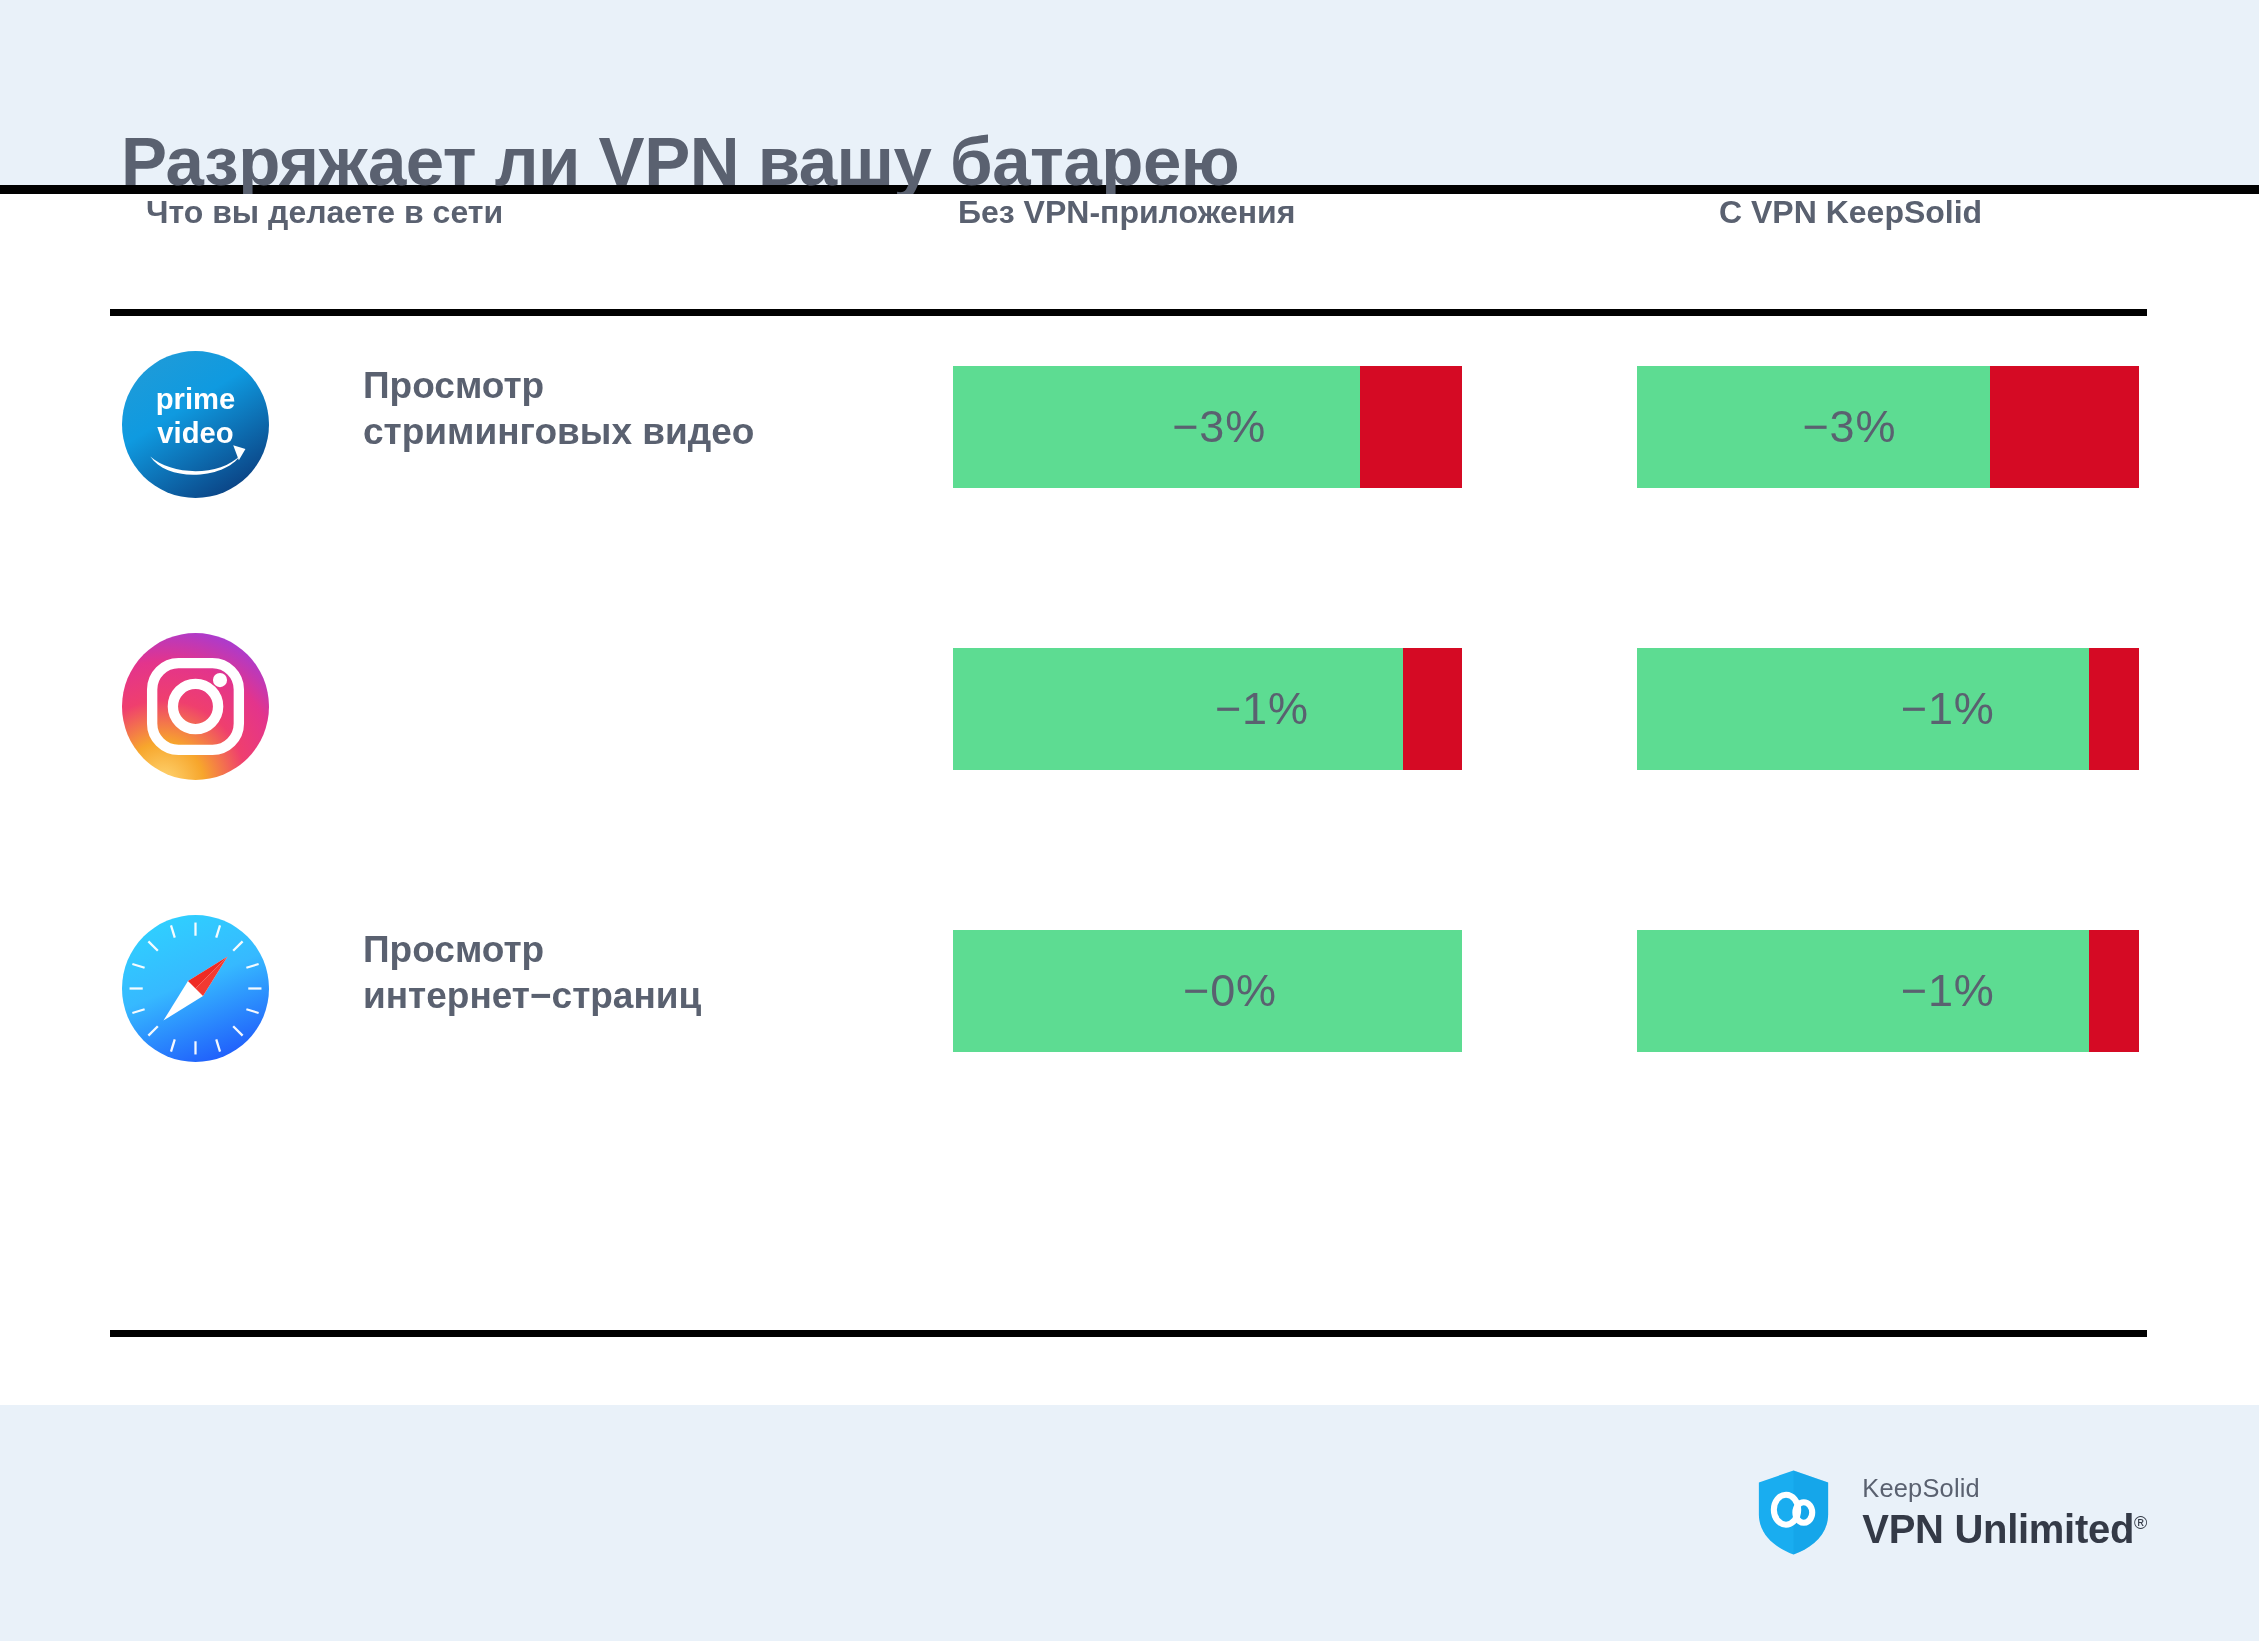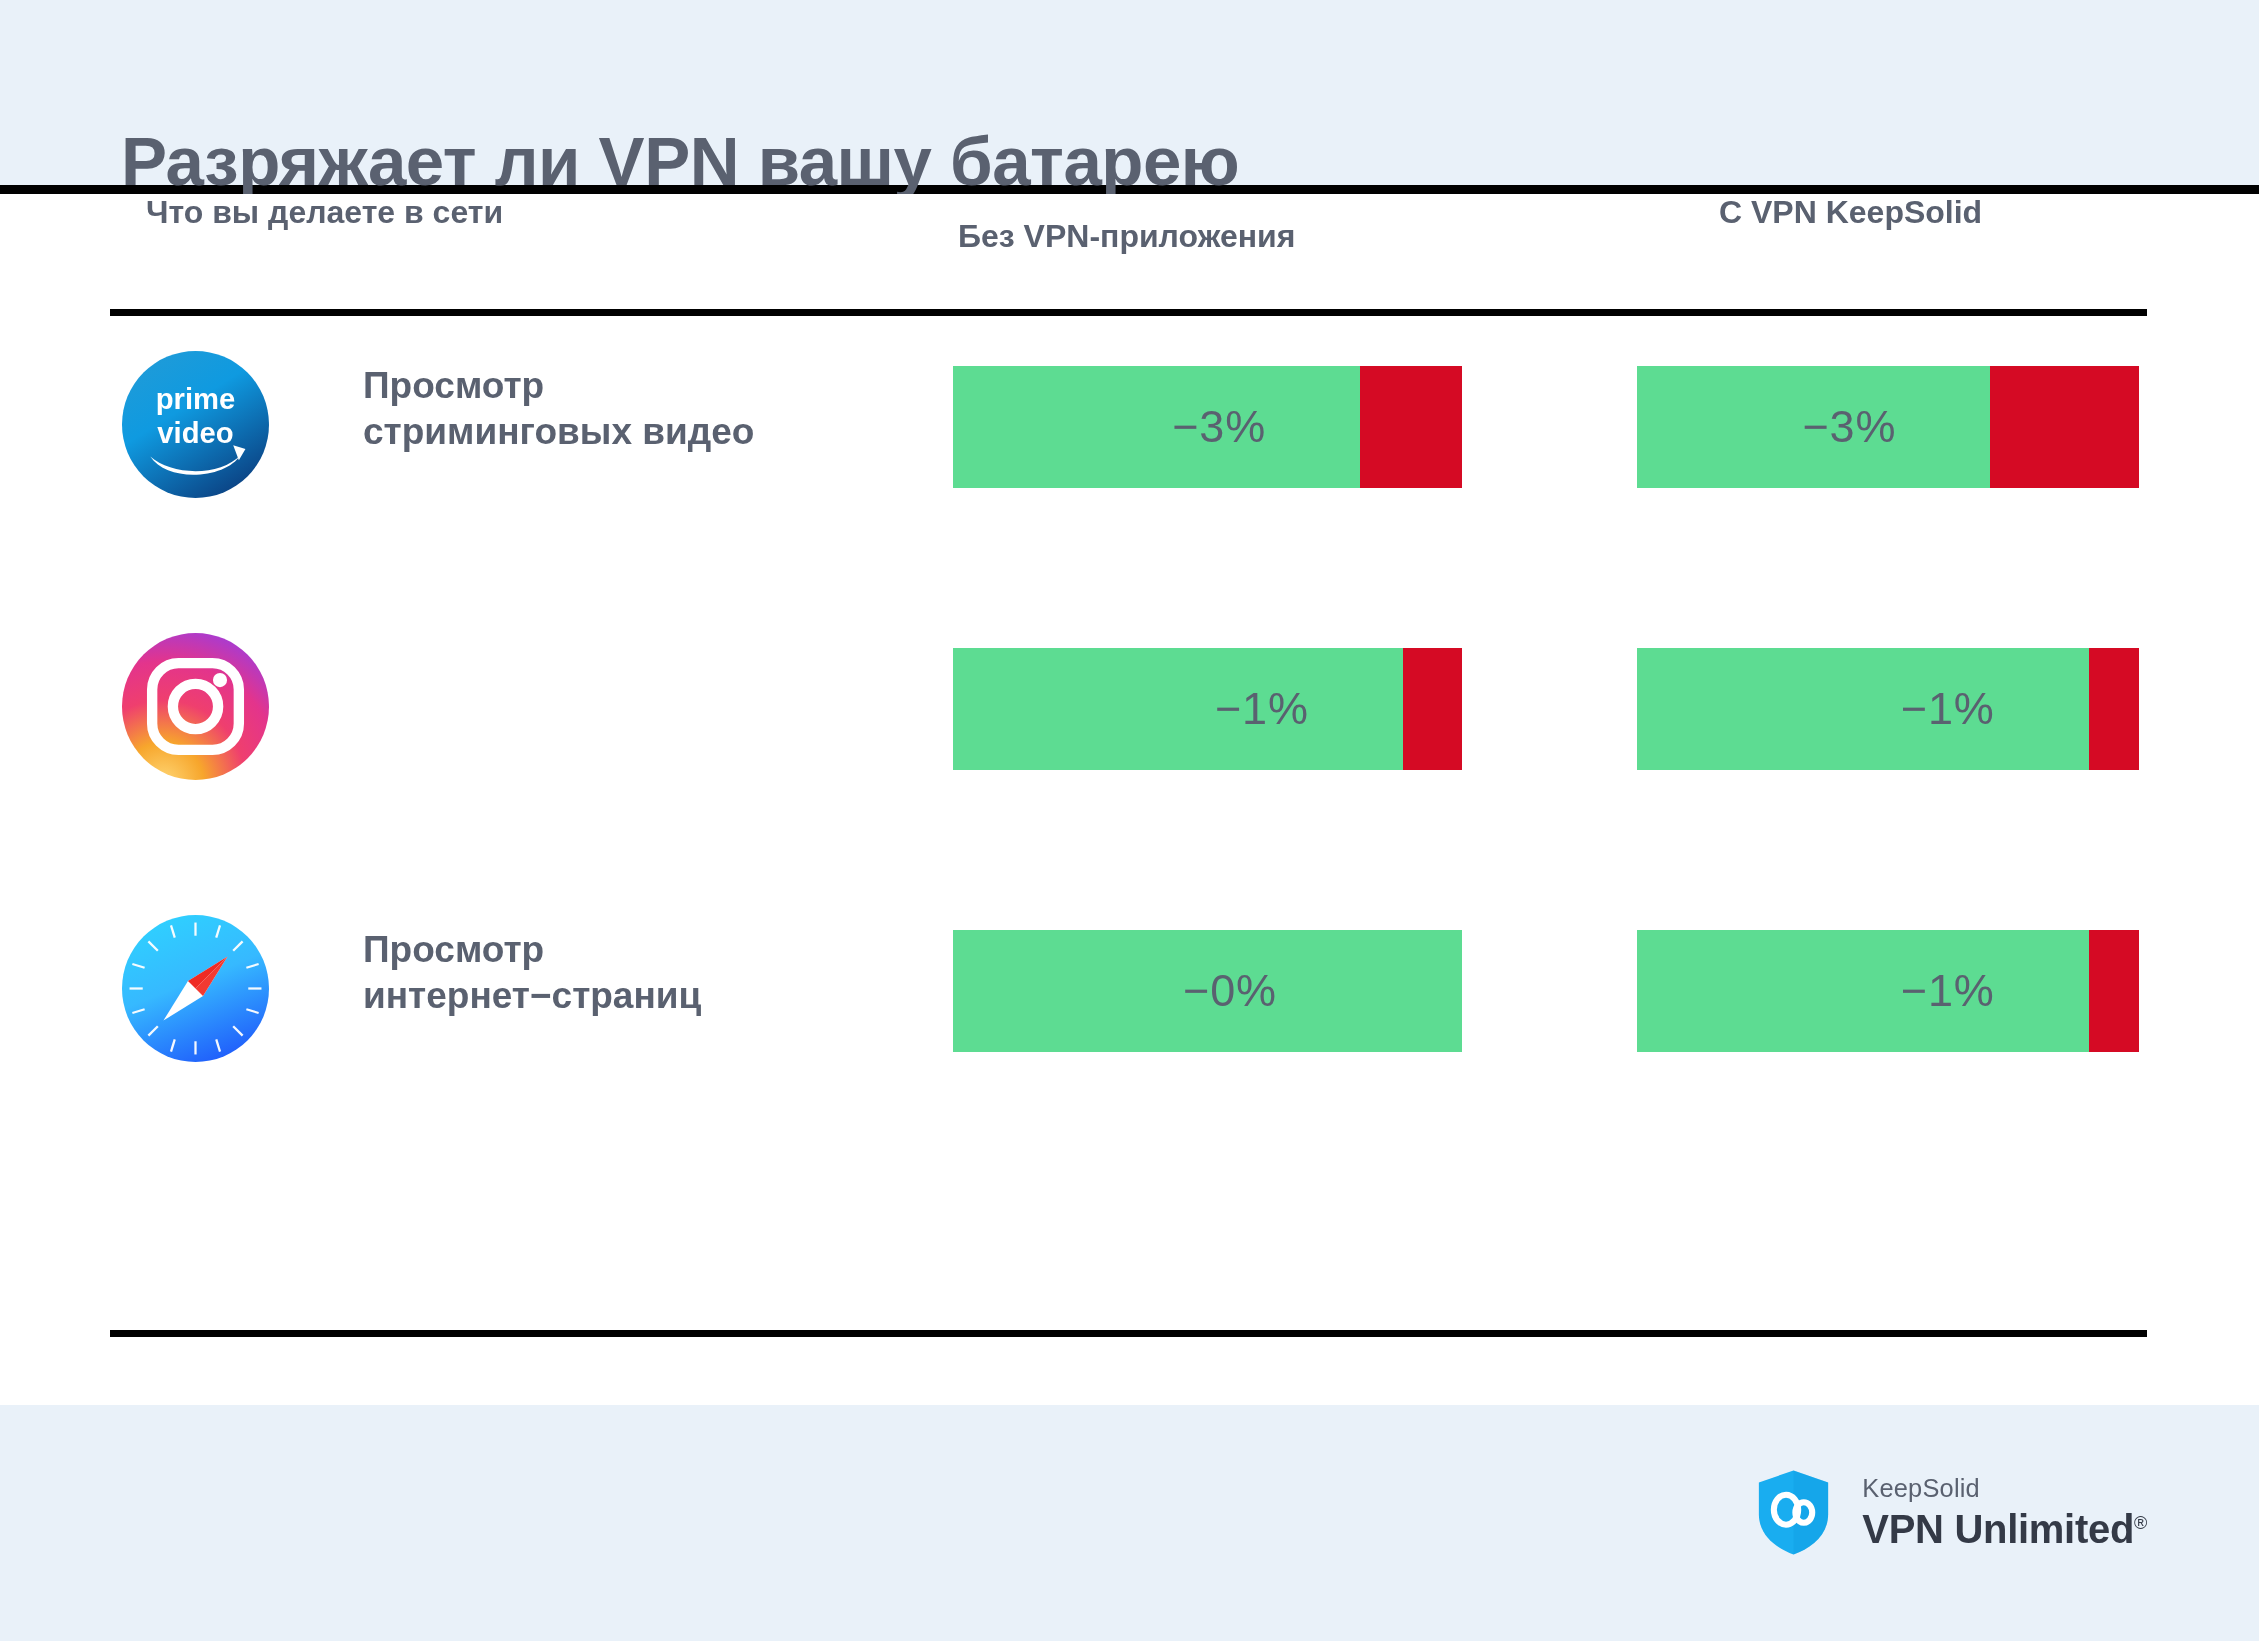--- a/index.html
+++ b/index.html
@@ -24,21 +24,21 @@
 
   
   .table-area { position: absolute; left: 0; top: 194px; width: 2260px; height: 1220px; background:#fff; }
 
   .col-headers { position: absolute; left: 0; top: 0; width: 2260px; height: 117px; }
   .col-head {
     position: absolute; top: 365px;
     font-size: 32px; font-weight: 700; color: #5a6170; white-space: nowrap;
   }
   .col-head-activity { left: 146px; top: 0; }
-  .col-head-without  { left: 958px; top: 0; margin-top: 24px; }
+  .col-head-without  { left: 958px; top: 0; }
   .col-head-with     { left: 1719px; top: 0; }
 
   .rule {
     position: absolute; left: 110px; width: 2037px; height: 6.6px; background: #000000;
   }
   .rule-top    { top: 115px; }
   .rule-bottom { top: 1136px; }
 
   .rows { position: absolute; left: 0; top: 117px; width: 2260px; }
 

